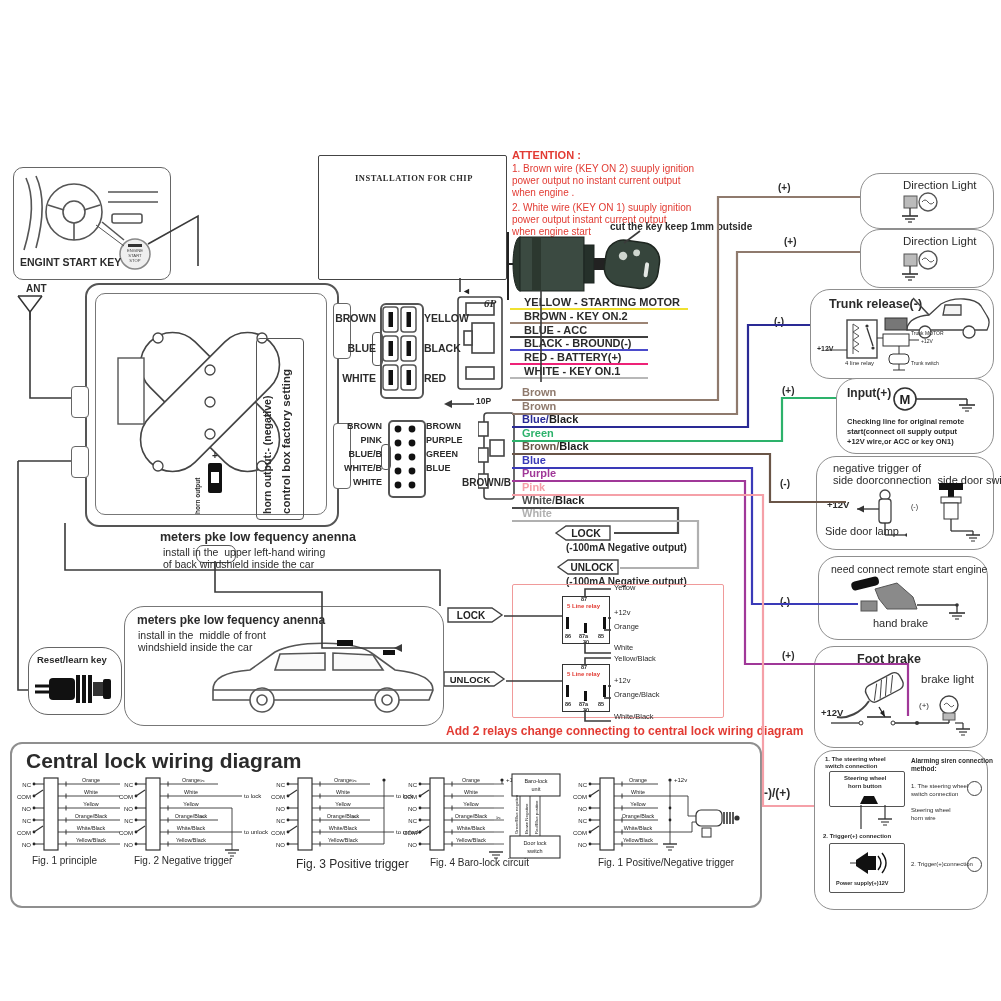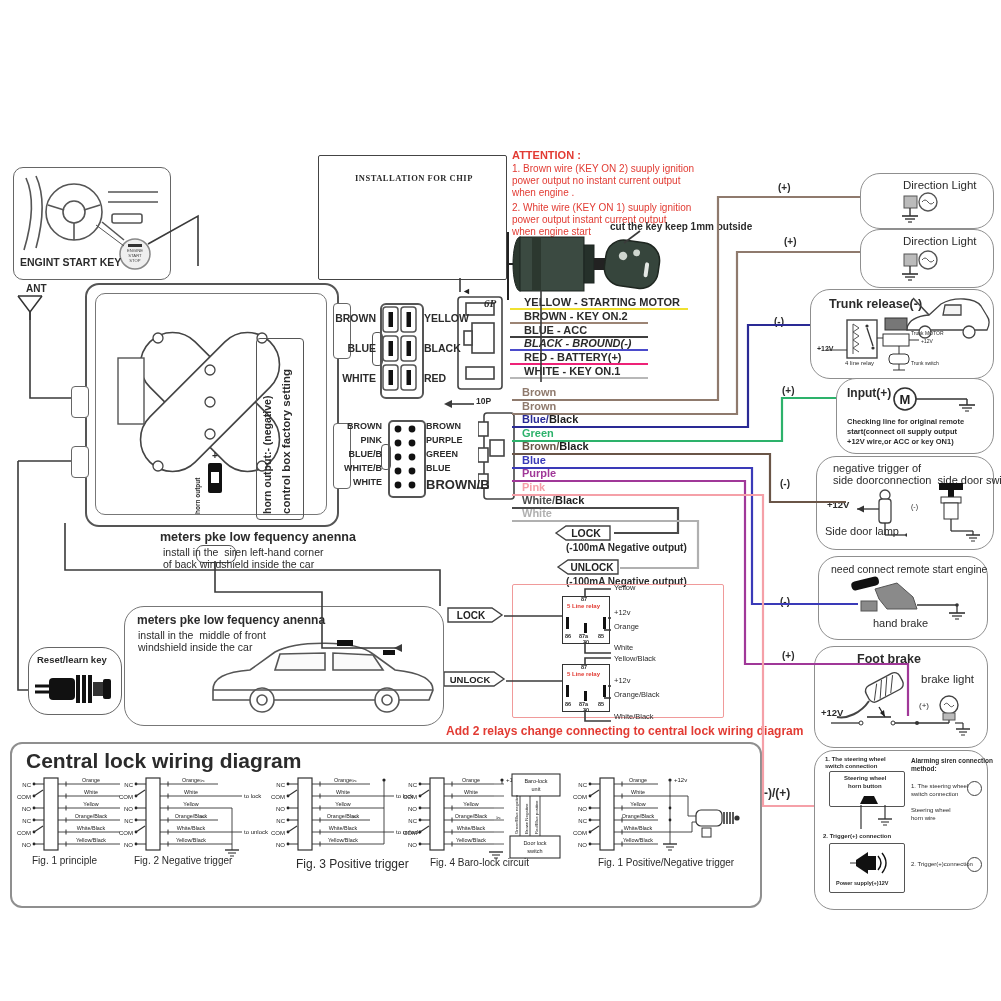--- a/index.html
+++ b/index.html
@@ -231,21 +231,21 @@
   <span class="t" style="left:614px;top:622px;font-size:7.5px;">Orange</span>
   <span class="t" style="left:614px;top:643px;font-size:7.5px;">White</span>
   <span class="t" style="left:614px;top:654px;font-size:7.5px;">Yellow/Black</span>
   <span class="t" style="left:614px;top:676px;font-size:7.5px;">+12v</span>
   <span class="t" style="left:614px;top:690px;font-size:7.5px;">Orange/Black</span>
   <span class="t" style="left:614px;top:712px;font-size:7.5px;">White/Black</span>
 
   <span class="t b red" style="left:446px;top:724px;font-size:12px;">Add 2 relays change connecting to central lock wiring diagram</span>
 
   <span class="t b" style="left:160px;top:530px;font-size:12.5px;">meters pke low fequency anenna</span>
-  <span class="t" style="left:163px;top:546px;font-size:10.5px;">install in the  siren left-hand corner</span>
+  <span class="t" style="left:163px;top:546px;font-size:10.5px;">install in the  upper left-hand wiring</span>
   <span class="t" style="left:163px;top:558px;font-size:10.5px;">of back windshield inside the car</span>
 
   <div class="box" style="left:124px;top:606px;width:318px;height:118px;border-color:#777;">
     <span class="t b" style="left:12px;top:6px;font-size:12px;">meters pke low fequency anenna</span>
     <span class="t" style="left:13px;top:22px;font-size:10.5px;">install in the  middle of front</span>
     <span class="t" style="left:13px;top:34px;font-size:10.5px;">windshield inside the car</span>
   </div>
   <svg class="abs" style="left:205px;top:628px;" width="235" height="95" viewBox="0 0 235 95">
     <g stroke="#555" stroke-width="1.6" fill="#fff">
       <path d="M8,62 C8,50 20,44 45,42 L70,24 C92,12 150,12 168,26 L190,42 C218,45 228,52 228,62 L224,72 L8,72 Z"></path>
@@ -744,21 +744,21 @@
   <span class="t" style="left:430px;top:857px;font-size:10px;">Fig. 4 Baro-lock circuit</span>
   <span class="t" style="left:598px;top:857px;font-size:10px;">Fig. 1 Positive/Negative trigger</span>
 
   <div id="ignition-rows">
       <span class="t" style="left: 524px; top: 296px; font-size: 11px; font-weight: bold; color: rgb(43, 43, 43);">YELLOW - STARTING MOTOR</span>
       <div style="position: absolute; left: 510px; top: 308px; width: 178px; height: 2.2px; background: rgb(240, 225, 48);"></div>
       <span class="t" style="left: 524px; top: 310px; font-size: 11px; font-weight: bold; color: rgb(43, 43, 43);">BROWN - KEY ON.2</span>
       <div style="position: absolute; left: 510px; top: 322px; width: 138px; height: 2.2px; background: rgb(156, 132, 116);"></div>
       <span class="t" style="left: 524px; top: 324px; font-size: 11px; font-weight: bold; color: rgb(43, 43, 43);">BLUE - ACC</span>
       <div style="position: absolute; left: 510px; top: 336px; width: 138px; height: 2.2px; background: rgb(63, 63, 63);"></div>
-      <span class="t" style="left: 524px; top: 337px; font-size: 11px; font-weight: bold; color: rgb(43, 43, 43); font-style: italic;">BLACK - BROUND(-)</span>
+      <span class="t" style="left: 524px; top: 337px; font-size: 11px; font-weight: bold; color: rgb(43, 43, 43);">BLACK - BROUND(-)</span>
       <div style="position: absolute; left: 510px; top: 349px; width: 138px; height: 2.2px; background: rgb(75, 75, 203);"></div>
       <span class="t" style="left: 524px; top: 351px; font-size: 11px; font-weight: bold; color: rgb(43, 43, 43);">RED - BATTERY(+)</span>
       <div style="position: absolute; left: 510px; top: 363px; width: 138px; height: 2.2px; background: rgb(238, 34, 119);"></div>
       <span class="t" style="left: 524px; top: 365px; font-size: 11px; font-weight: bold; color: rgb(43, 43, 43);">WHITE - KEY ON.1</span>
       <div style="position: absolute; left: 510px; top: 377px; width: 138px; height: 2.2px; background: rgb(184, 184, 184);"></div>
     </div>
   <div id="harness-rows">
       <span class="t" style="left: 522px; top: 386px; font-size: 11px; font-weight: bold; color: rgb(143, 122, 109);">Brown</span>
       <span class="t" style="left: 522px; top: 400px; font-size: 11px; font-weight: bold; color: rgb(143, 122, 109);">Brown</span>
       <span class="t" style="left: 522px; top: 413px; font-size: 11px; font-weight: bold;"><span style="color: rgb(42, 42, 149);">Blue/</span><span style="color: rgb(29, 29, 29);">Black</span></span>
@@ -779,21 +779,21 @@
       <span class="t" style="left: 424px; top: 372px; font-size: 10.5px; font-weight: bold;">RED</span>
       <span class="t" style="left: 330px; top: 421px; width: 52px; text-align: right; font-size: 9px; font-weight: bold;">BROWN</span>
       <span class="t" style="left: 330px; top: 435px; width: 52px; text-align: right; font-size: 9px; font-weight: bold;">PINK</span>
       <span class="t" style="left: 330px; top: 449px; width: 52px; text-align: right; font-size: 9px; font-weight: bold;">BLUE/B</span>
       <span class="t" style="left: 330px; top: 463px; width: 52px; text-align: right; font-size: 9px; font-weight: bold;">WHITE/B</span>
       <span class="t" style="left: 330px; top: 477px; width: 52px; text-align: right; font-size: 9px; font-weight: bold;">WHITE</span>
       <span class="t" style="left: 426px; top: 421px; font-size: 9px; font-weight: bold;">BROWN</span>
       <span class="t" style="left: 426px; top: 435px; font-size: 9px; font-weight: bold;">PURPLE</span>
       <span class="t" style="left: 426px; top: 449px; font-size: 9px; font-weight: bold;">GREEN</span>
       <span class="t" style="left: 426px; top: 463px; font-size: 9px; font-weight: bold;">BLUE</span>
-      <span class="t" style="left: 426px; top: 477px; font-size: 13px; font-weight: bold;">BROWN/B</span>
+      <span class="t" style="left: 426px; top: 477px; font-size: 10px; font-weight: bold; padding-left: 36px;">BROWN/B</span>
     </div>
   <svg id="overlay" class="abs" style="left:0;top:0;z-index:50;pointer-events:none;" width="1001" height="1001">
       <polyline points="512,400 718,400 718,197 860,197" fill="none" stroke="#8f7a6d" stroke-width="2.2"></polyline>
       <polyline points="512,414 737,414 737,252 860,252" fill="none" stroke="#8f7a6d" stroke-width="2.2"></polyline>
       <polyline points="512,427 748,427 748,325 810,325" fill="none" stroke="#2a2a95" stroke-width="2.2"></polyline>
       <polyline points="512,441 782,441 782,398 836,398" fill="none" stroke="#2db26b" stroke-width="2.2"></polyline>
       <polyline points="512,454 770,454 770,502 846,502" fill="none" stroke="#6a5547" stroke-width="2.2"></polyline>
       <polyline points="512,468 752,468 752,604 858,604" fill="none" stroke="#3a3ab8" stroke-width="2.2"></polyline>
       <polyline points="512,481 745,481 745,664 908,664 908,716" fill="none" stroke="#a03898" stroke-width="2.2"></polyline>
       <polyline points="512,495 763,495 763,806 814,806" fill="none" stroke="#f5a0a8" stroke-width="2.2"></polyline>

